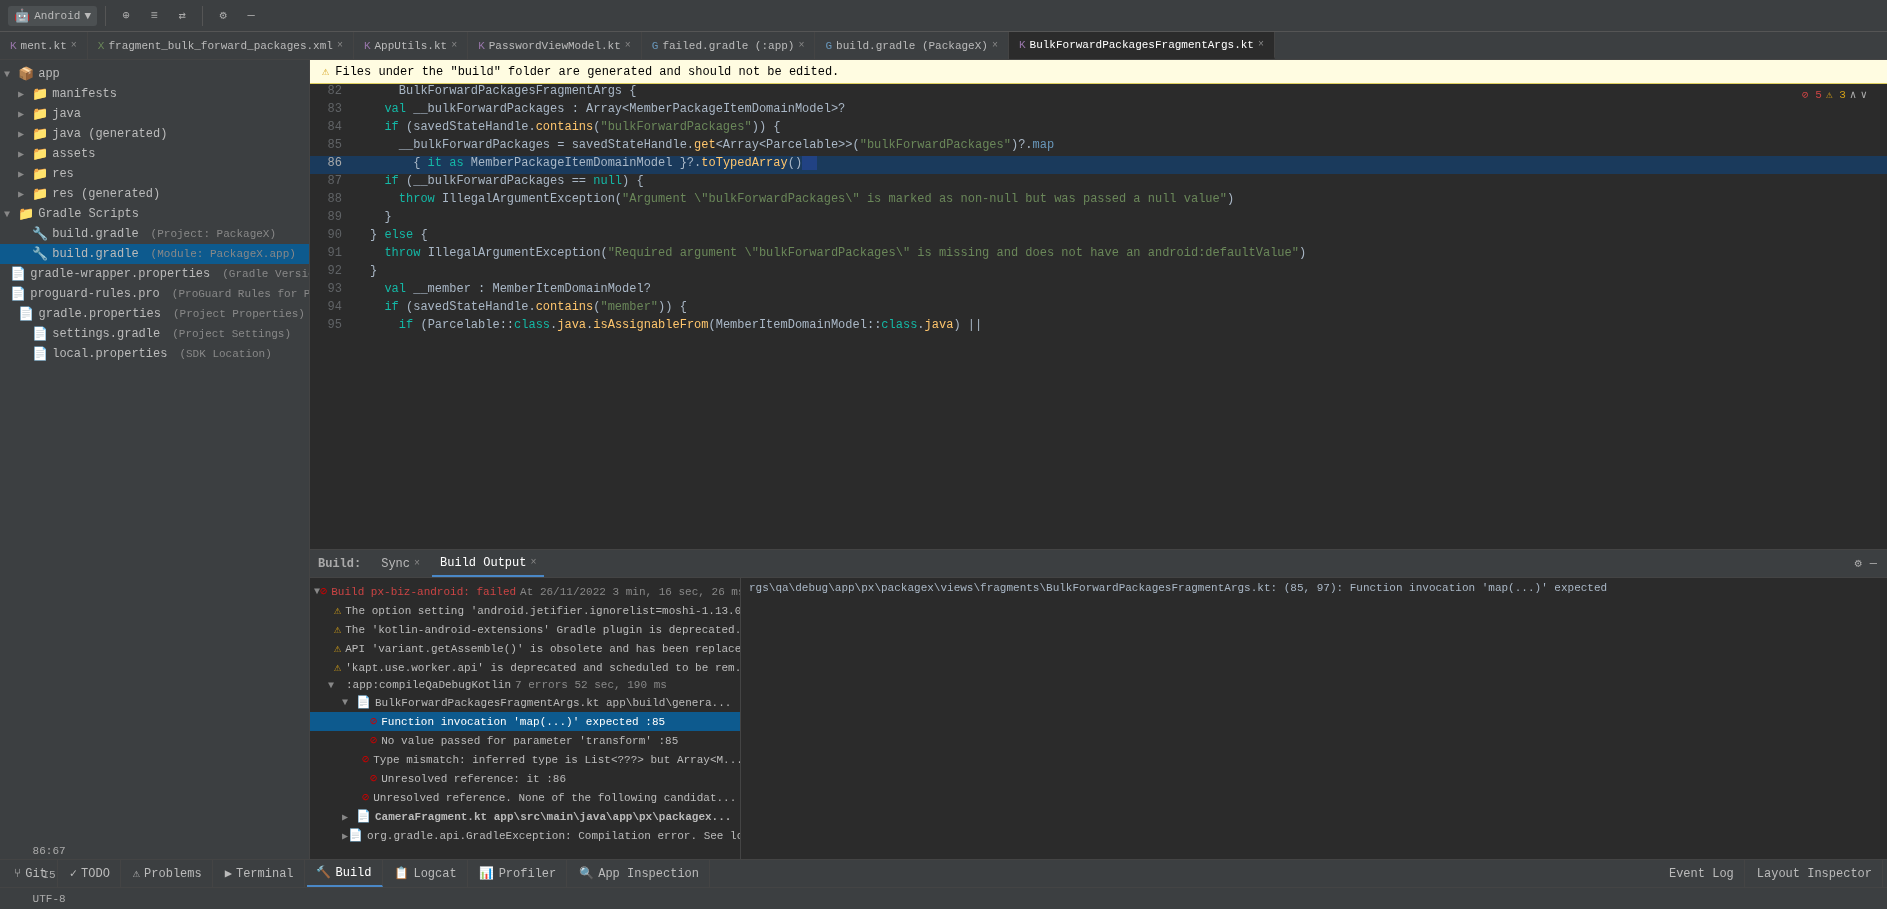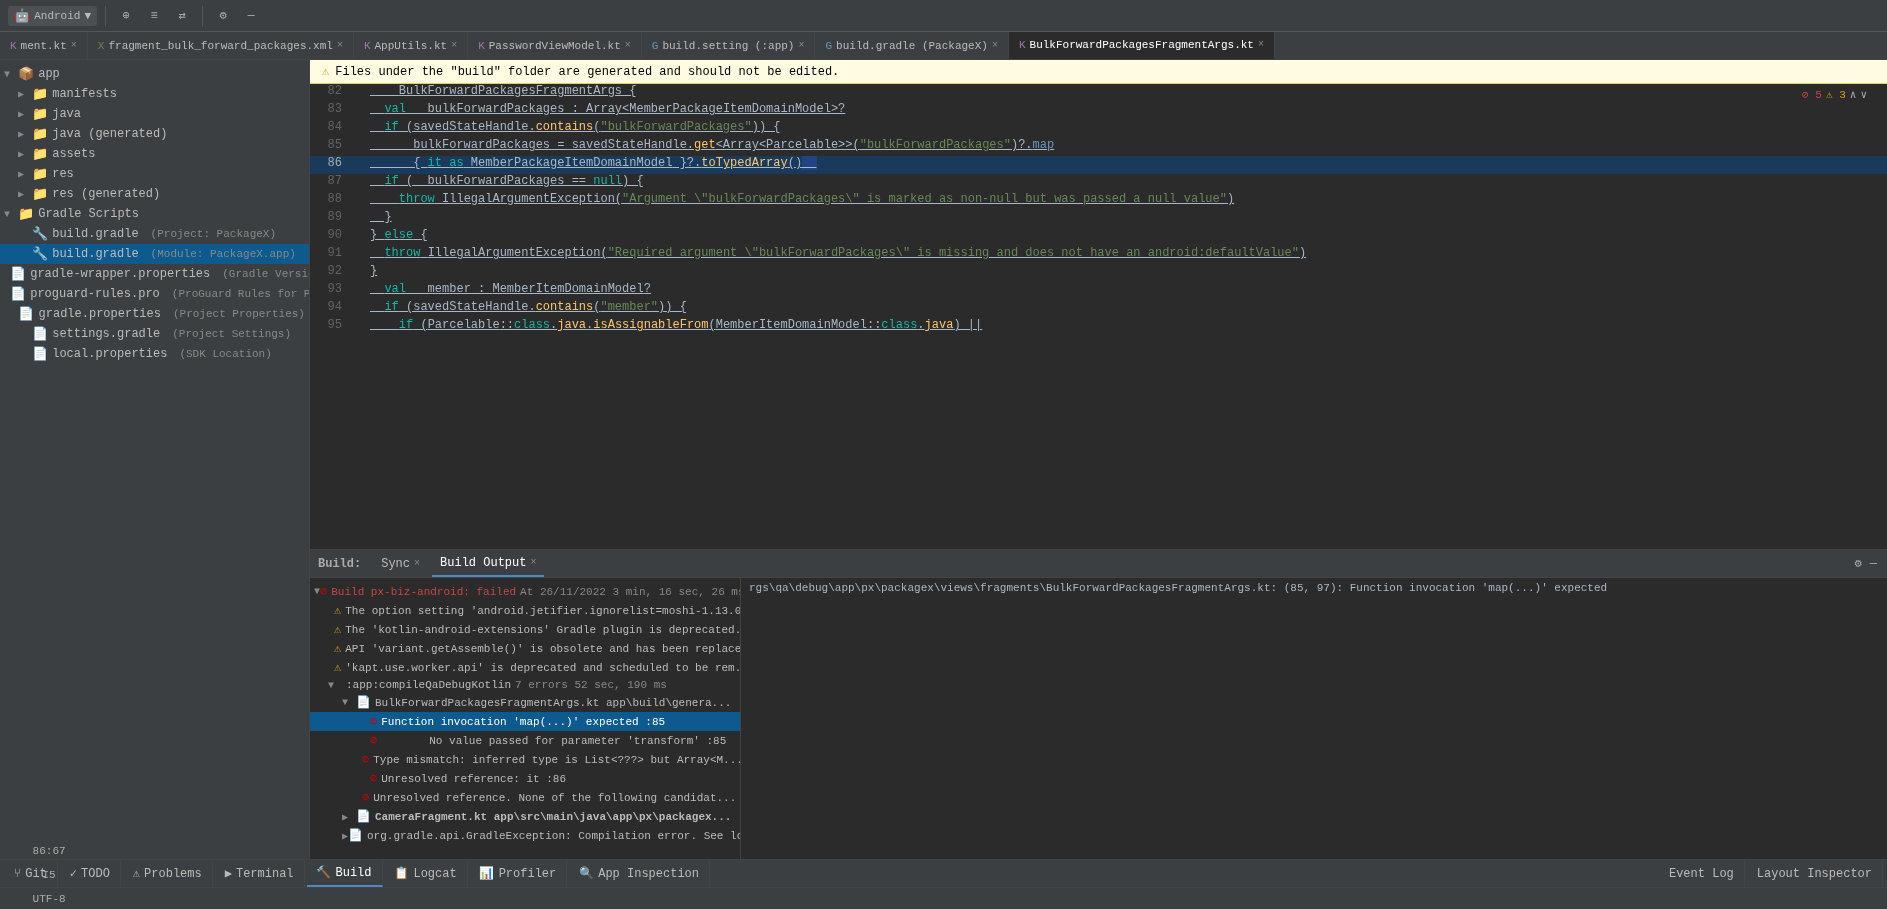--- a/index.html
+++ b/index.html
@@ -182,21 +182,20 @@
       display: flex;
       align-items: center;
       justify-content: center;
     }
     .line-code {
       padding-left: 4px;
       white-space: pre;
       font-size: 12px;
       color: #a9b7c6;
       flex: 1;
-      text-decoration: underline;
     }
 
     
     .kw { color: #14b8a6; }
     .str { color: #6a8759; }
     .fn { color: #ffc66d; }
     .cls { color: #a9b7c6; }
 
     
     .build-panel {
@@ -351,21 +350,21 @@
     <span>AppUtils.kt</span>
     <span class="close-btn">×</span>
   </div>
   <div class="tab">
     <span class="file-icon kt-icon">K</span>
     <span>PasswordViewModel.kt</span>
     <span class="close-btn">×</span>
   </div>
   <div class="tab">
     <span class="file-icon gradle-icon">G</span>
-    <span>build.setting (:app)</span>
+    <span>failed.gradle (:app)</span>
     <span class="close-btn">×</span>
   </div>
   <div class="tab">
     <span class="file-icon gradle-icon">G</span>
     <span>build.gradle (PackageX)</span>
     <span class="close-btn">×</span>
   </div>
   <div class="tab active">
     <span class="file-icon kt-icon">K</span>
     <span>BulkForwardPackagesFragmentArgs.kt</span>
@@ -663,21 +662,21 @@
           </div>
 
           <div class="build-item selected" style="padding-left:46px;">
             <span class="b-arrow">&nbsp;</span>
             <span class="b-icon err-icon">⊘</span>
             <span style="font-size:11px;">Function invocation 'map(...)' expected :85</span>
           </div>
           <div class="build-item" style="padding-left:46px;">
             <span class="b-arrow">&nbsp;</span>
             <span class="b-icon err-icon">⊘</span>
-            <span style="font-size:11px;margin-left:48px;">No value passed for parameter 'transform' :85</span>
+            <span style="font-size:11px;">No value passed for parameter 'transform' :85</span>
           </div>
           <div class="build-item" style="padding-left:46px;">
             <span class="b-arrow">&nbsp;</span>
             <span class="b-icon err-icon">⊘</span>
             <span style="font-size:11px;">Type mismatch: inferred type is List&lt;???&gt; but Array&lt;M...</span>
           </div>
           <div class="build-item" style="padding-left:46px;">
             <span class="b-arrow">&nbsp;</span>
             <span class="b-icon err-icon">⊘</span>
             <span style="font-size:11px;">Unresolved reference: it :86</span>

